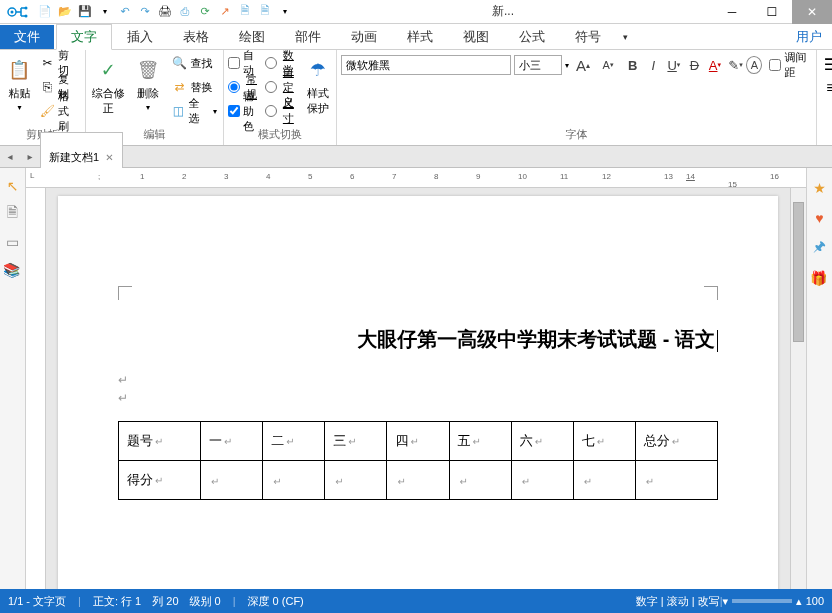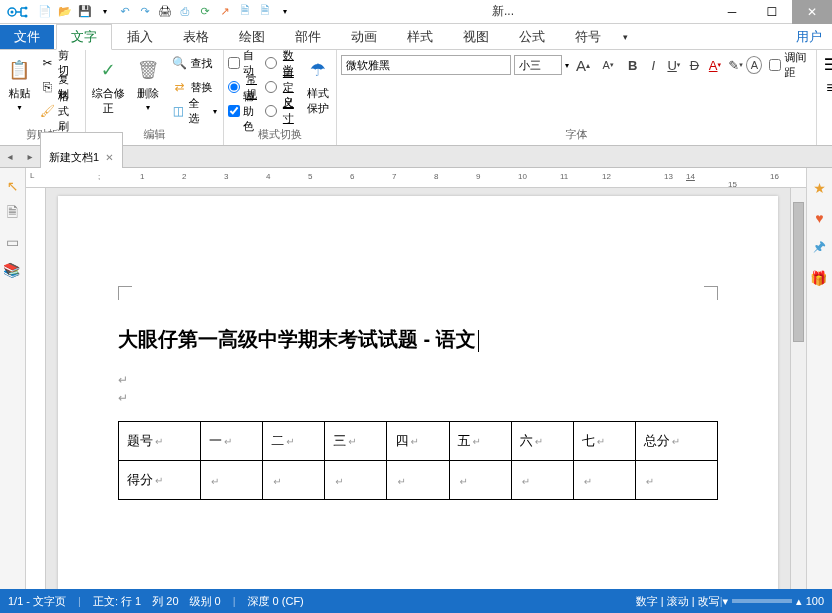--- a/index.html
+++ b/index.html
@@ -55,21 +55,21 @@
 .right-tools { width: 26px; background: #f5f5f5; border-left: 1px solid #d0d0d0; display: flex; flex-direction: column; gap: 10px; padding-top: 10px; align-items: center; }
 .right-tools .tool { width: 20px; height: 20px; font-size: 14px; display: flex; align-items: center; justify-content: center; }
 .docarea { flex: 1; position: relative; overflow: hidden; }
 .hruler { height: 20px; background: #fff; border-bottom: 1px solid #ccc; display: flex; font-size: 8px; color: #666; position: relative; }
 .hruler .rlabel { position: absolute; }
 .vruler { width: 20px; background: #fff; border-right: 1px solid #ccc; position: absolute; left: 0; top: 20px; bottom: 0; }
 .page-scroll { position: absolute; left: 20px; top: 20px; right: 16px; bottom: 16px; background: #e8e8e8; overflow: hidden; }
 .page { background: #fff; width: 720px; margin: 8px auto; min-height: 560px; padding: 100px 60px 40px 60px; position: relative; box-shadow: 0 0 3px rgba(0,0,0,0.2); }
 .page .crop-tl { position: absolute; left: 60px; top: 90px; width: 14px; height: 14px; border-left: 1px solid #999; border-top: 1px solid #999; }
 .page .crop-tr { position: absolute; right: 60px; top: 90px; width: 14px; height: 14px; border-right: 1px solid #999; border-top: 1px solid #999; }
-.doc-title { text-align: left; font-size: 20px; font-weight: bold; margin: 30px 0 20px 0; }
+.doc-title { text-align: right; font-size: 20px; font-weight: bold; margin: 30px 0 20px 0; }
 .doc-title .cursor { display: inline-block; width: 1px; height: 22px; background: #000; vertical-align: middle; margin-left: 2px; }
 .para-line { font-size: 12px; color: #999; margin: 4px 0; }
 .exam-table { border-collapse: collapse; width: 100%; margin-top: 16px; }
 .exam-table td { border: 1px solid #000; padding: 10px 8px; font-size: 13px; text-align: left; }
 .exam-table td .pm { font-size: 10px; color: #999; margin-left: 2px; }
 .hscroll { position: absolute; left: 20px; right: 16px; bottom: 0; height: 16px; background: #f0f0f0; border-top: 1px solid #ccc; }
 .vscroll { position: absolute; right: 0; top: 20px; bottom: 16px; width: 16px; background: #f0f0f0; border-left: 1px solid #ccc; }
 .vscroll .thumb { background: #c0c0c0; margin: 14px 2px; height: 140px; border: 1px solid #aaa; }
 
 

